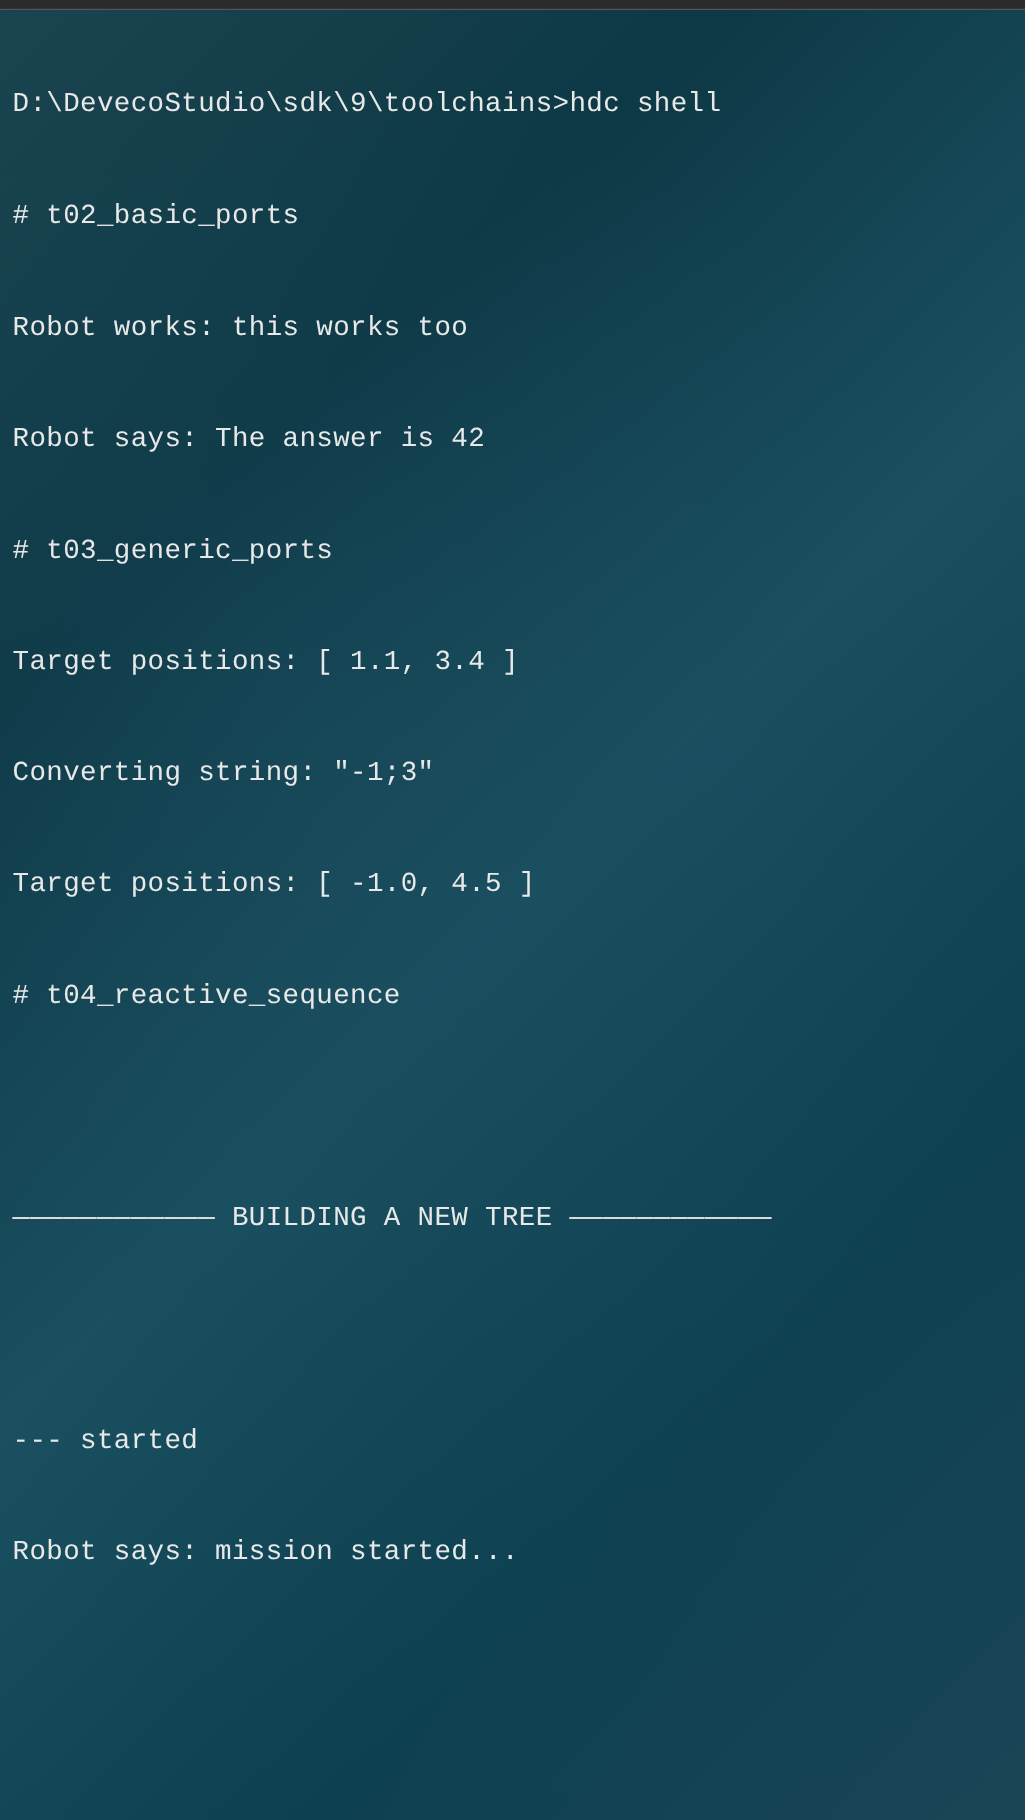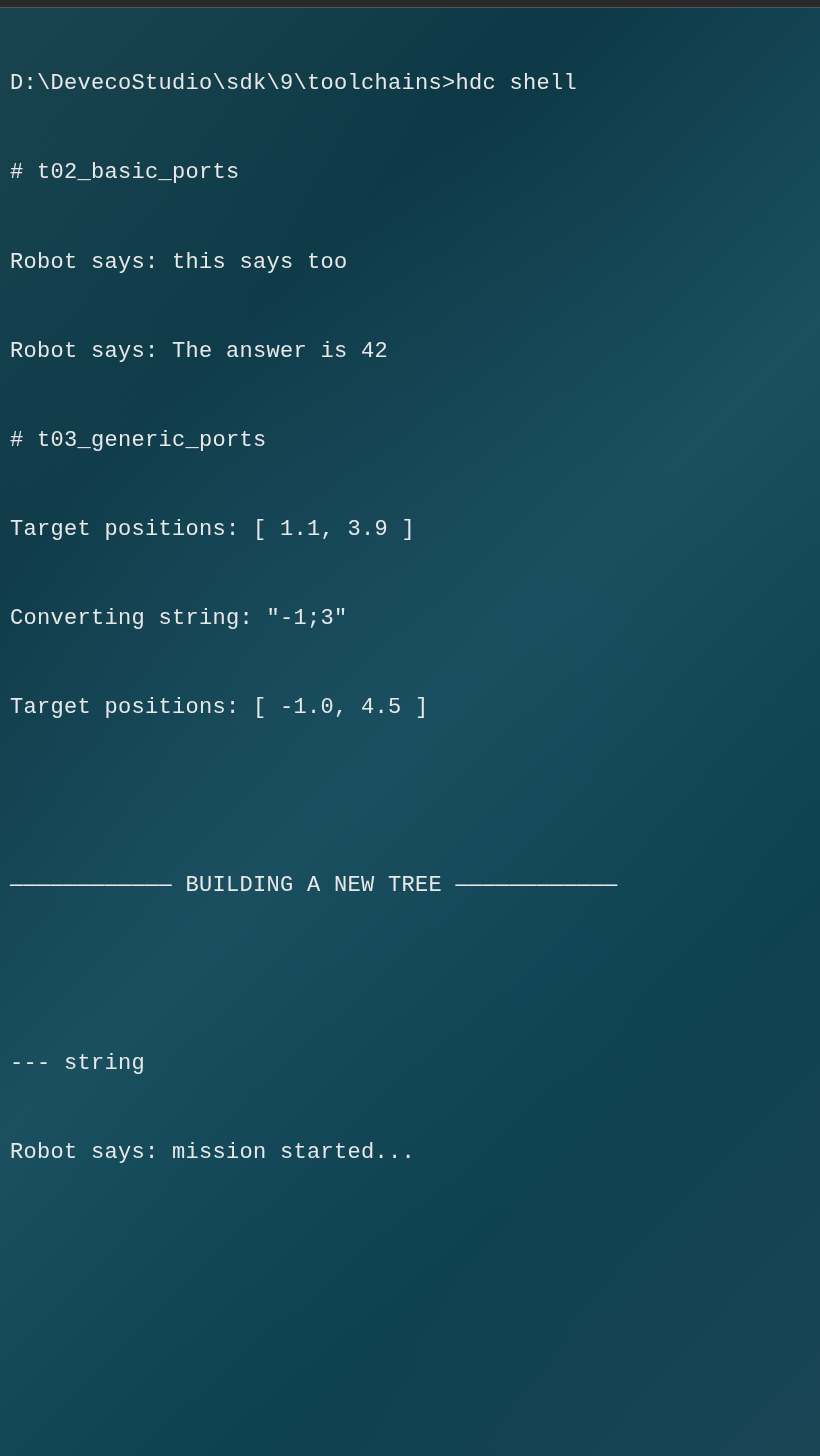--- a/index.html
+++ b/index.html
@@ -49,30 +49,31 @@
     }
   </style>
 </head>
 <body>
 
 <div class="top-bar"></div>
 
 <div class="terminal">
   <span class="line">D:\DevecoStudio\sdk\9\toolchains&gt;hdc shell</span>
   <span class="line"># t02_basic_ports</span>
-  <span class="line">Robot says: this says too</span>
+  <span class="line">Robot works: this works too</span>
   <span class="line">Robot says: The answer is 42</span>
   <span class="line"># t03_generic_ports</span>
-  <span class="line">Target positions: [ 1.1, 3.9 ]</span>
+  <span class="line">Target positions: [ 1.1, 3.4 ]</span>
   <span class="line">Converting string: "-1;3"</span>
   <span class="line">Target positions: [ -1.0, 4.5 ]</span>
+  <span class="line"># t04_reactive_sequence</span>
   <span class="line">&nbsp;</span>
   <span class="line">———————————— BUILDING A NEW TREE ————————————</span>
   <span class="line">&nbsp;</span>
-  <span class="line">--- string</span>
+  <span class="line">--- started</span>
   <span class="line">Robot says: mission started...</span>
   
   
   
   
   
   
   
   
   

